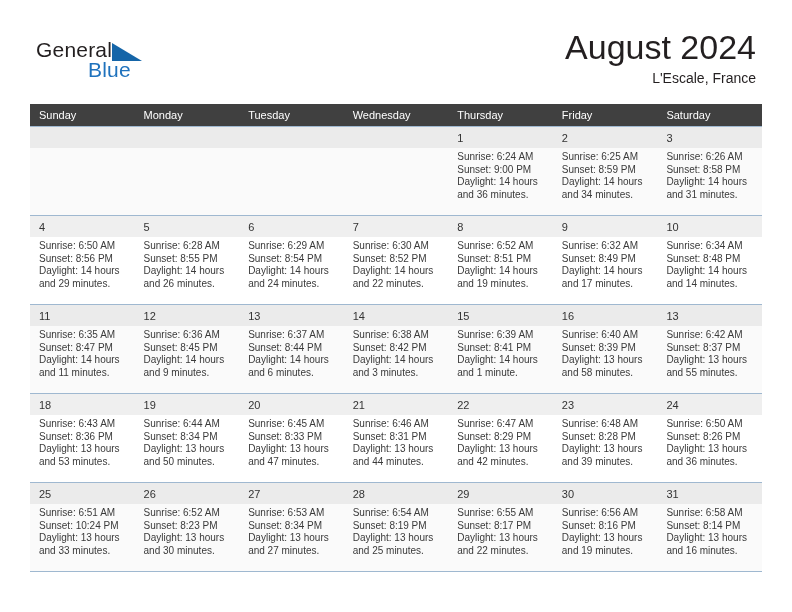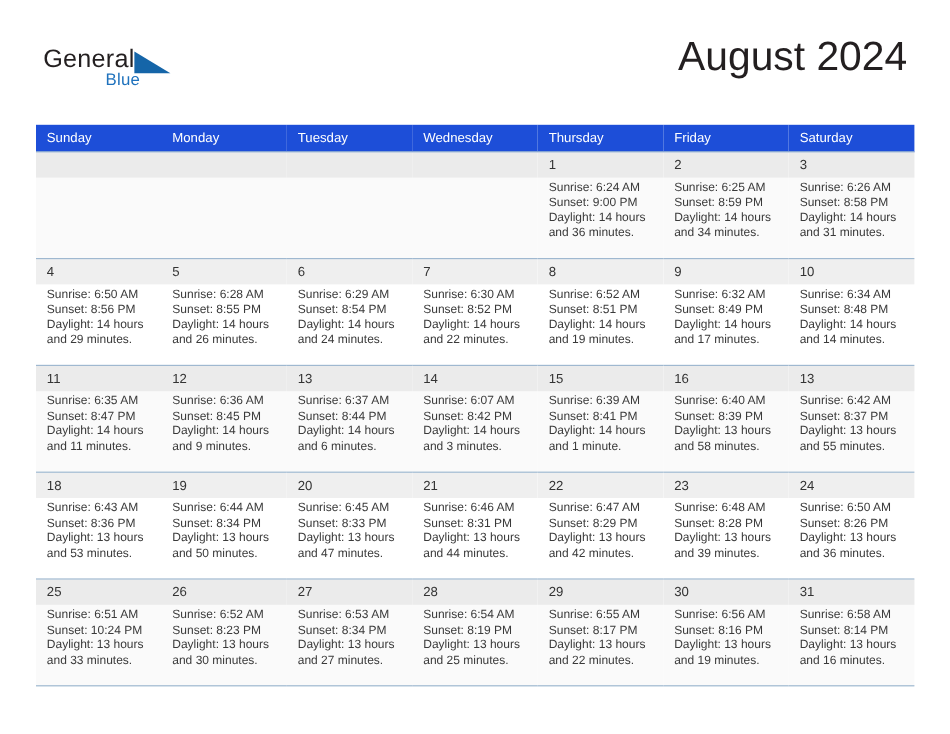--- a/index.html
+++ b/index.html
@@ -39,21 +39,21 @@
     position: absolute;
     left: 0; top: 0;
     font-size: 21px;
     letter-spacing: 0.2px;
     color: #231f20;
     font-family: "Liberation Sans", sans-serif;
   }
   .logo-blue {
     position: absolute;
     left: 52px; top: 20px;
-    font-size: 14px;
+    font-size: 21px;
     letter-spacing: 0.2px;
     color: #1f72bd;
     font-family: "Liberation Sans", sans-serif;
   }
   .logo-tri {
     position: absolute;
     left: 76px;
     top: 5px;
     width: 0;
     height: 0;
@@ -83,21 +83,21 @@
   
   .calendar {
     position: absolute;
     left: 30px;
     top: 104px;
     width: 732px;
     border-collapse: collapse;
     table-layout: fixed;
   }
   .calendar th {
-    background: #1d4ed8;
+    background: #404040;
     color: #ffffff;
     font-size: 11px;
     font-weight: normal;
     text-align: left;
     padding: 5px 0 5px 9px;
     height: 11px;
     border: none;
   }
   .calendar td {
     vertical-align: top;
@@ -139,20 +139,21 @@
   <div class="header">
 
     <div class="logo">
       <span class="logo-general">General</span>
       <span class="logo-tri"></span>
       <span class="logo-blue">Blue</span>
     </div>
 
     <div class="title-block">
       <div class="cal-title">August 2024</div>
+      <div class="cal-subtitle">L'Escale, France</div>
     </div>
 
   </div>
 
   <table class="calendar">
     <thead>
       <tr>
         <th>Sunday</th>
         <th>Monday</th>
         <th>Tuesday</th>
@@ -317,21 +318,21 @@
             <div class="info">
               <div>Sunrise: 6:37 AM</div>
               <div>Sunset: 8:44 PM</div>
               <div>Daylight: 14 hours</div>
               <div>and 6 minutes.</div>
             </div>
           </td>
           <td>
             <span class="daynum">14</span>
             <div class="info">
-              <div>Sunrise: 6:07 AM</div>
+              <div>Sunrise: 6:38 AM</div>
               <div>Sunset: 8:42 PM</div>
               <div>Daylight: 14 hours</div>
               <div>and 3 minutes.</div>
             </div>
           </td>
           <td>
             <span class="daynum">15</span>
             <div class="info">
               <div>Sunrise: 6:39 AM</div>
               <div>Sunset: 8:41 PM</div>

